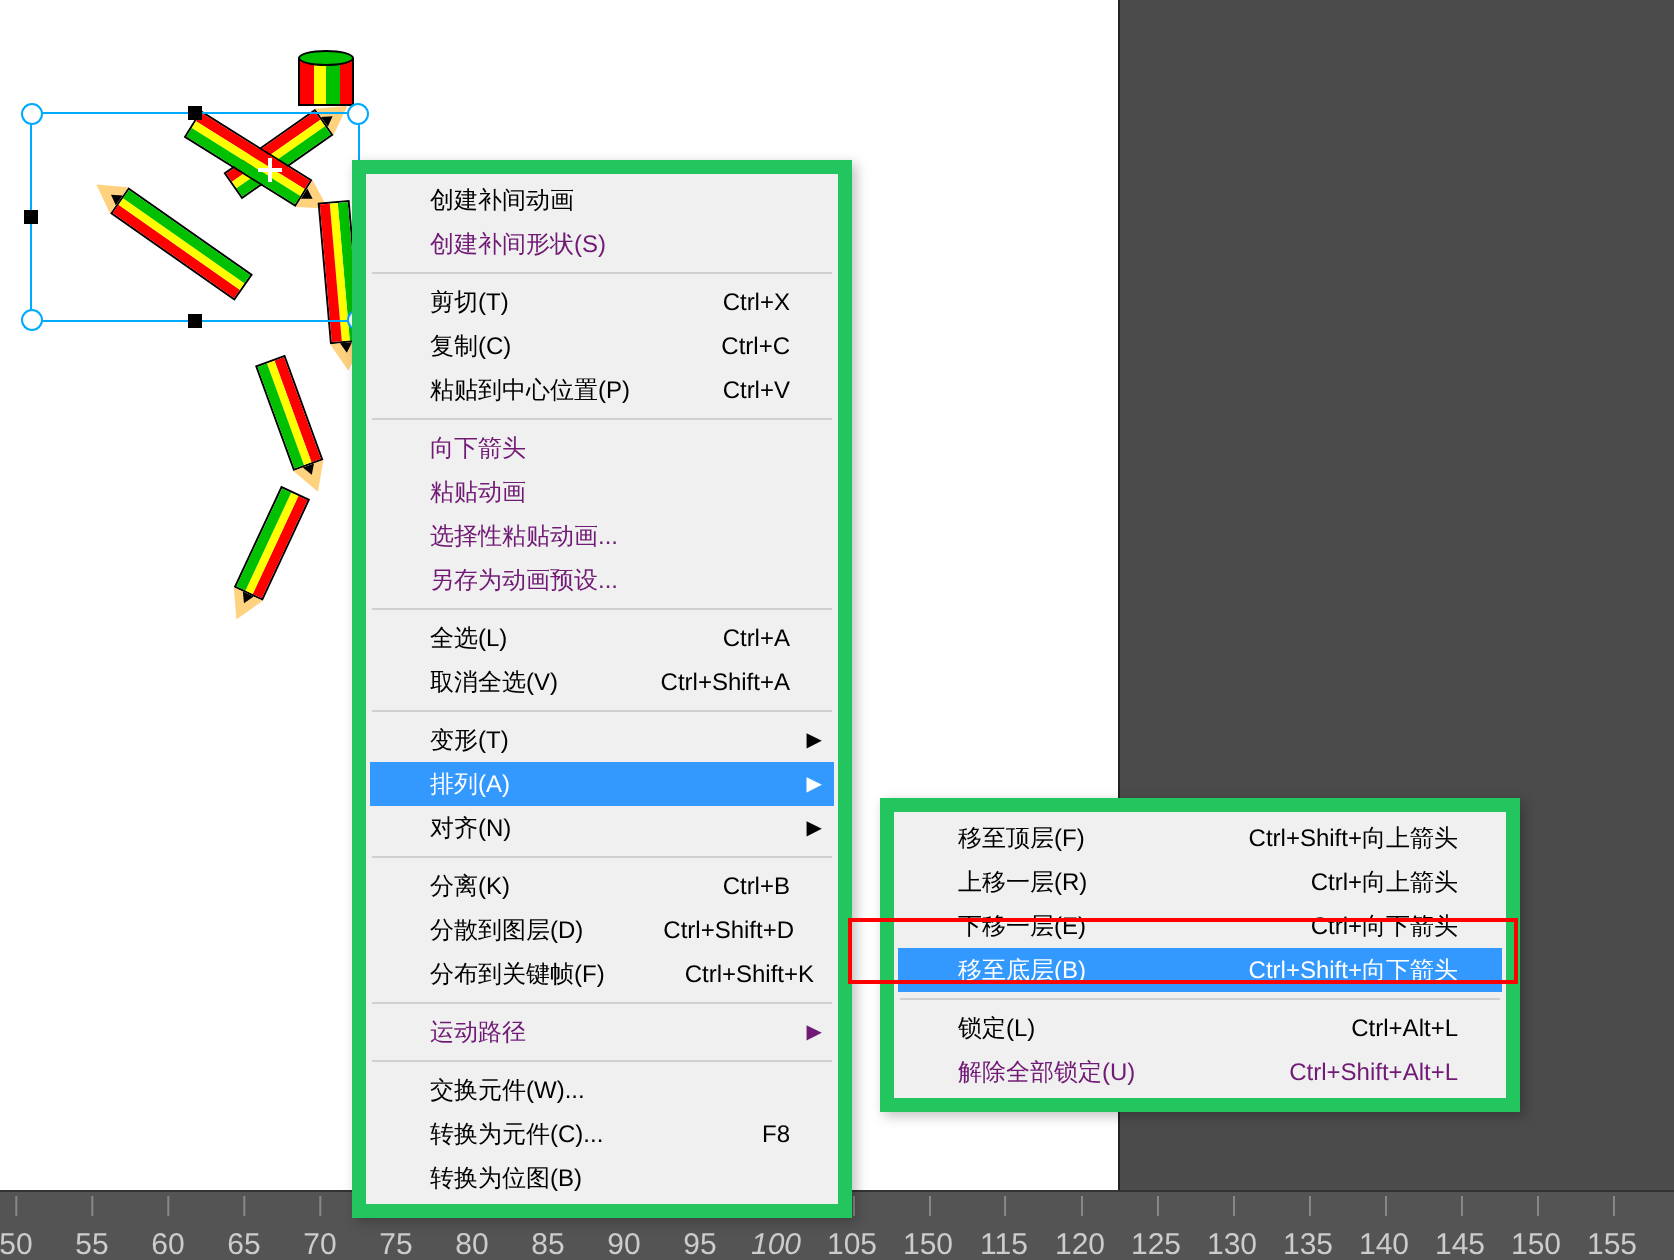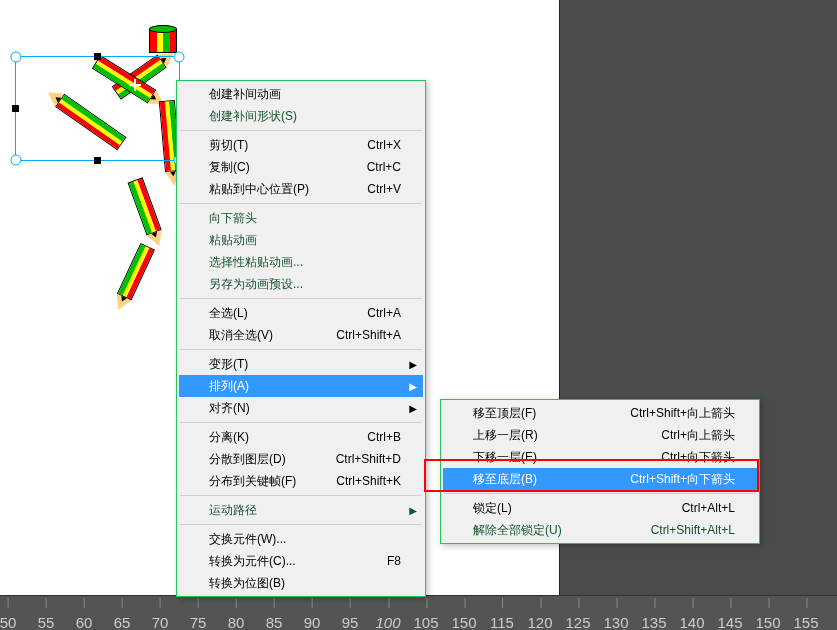--- a/index.html
+++ b/index.html
@@ -121,36 +121,36 @@
 .reg::before, .reg::after {
   content:""; position:absolute; background:#fff;
 }
 .reg::before { left:50%; top:0; width:2px; height:100%; margin-left:-1px; }
 .reg::after { top:50%; left:0; height:2px; width:100%; margin-top:-1px; }
 
 
 .menu {
   position: absolute;
   background: #f0f0f0;
-  border: 1px solid #22c55e;
+  border: 7px solid #22c55e;
   box-shadow: 2px 2px 6px rgba(0,0,0,0.25);
   font-size: 12px;
   padding: 2px;
   z-index: 100;
 }
 .menu .row {
   display: flex;
   align-items: center;
   height: 22px;
   padding: 0 22px 0 30px;
   position: relative;
   white-space: nowrap;
   color: #000;
 }
-.menu .row.disabled { color: #14532d; }
+.menu .row.disabled { color: #701a75; }
 .menu .row.hl { background: #3399ff; color: #fff; align-items: center; }
 .menu .row .label { flex: 1; }
 .menu .row .shortcut { margin-left: 40px; color: inherit; }
 .menu .row .arrow {
   position: absolute;
   right: 6px;
   font-size: 10px;
 }
 .menu .sep {
   height: 1px;

